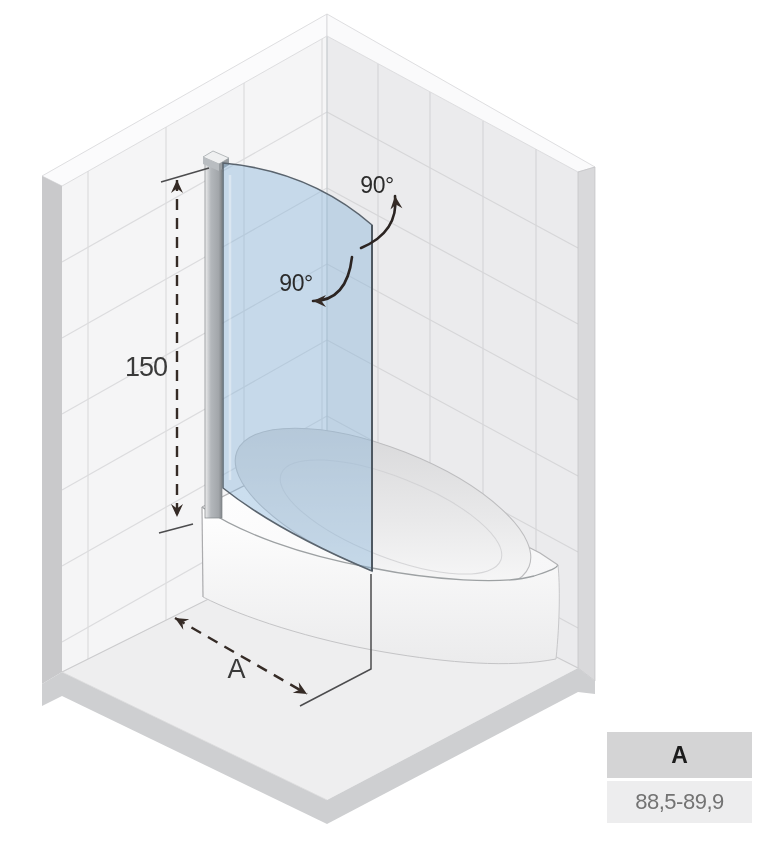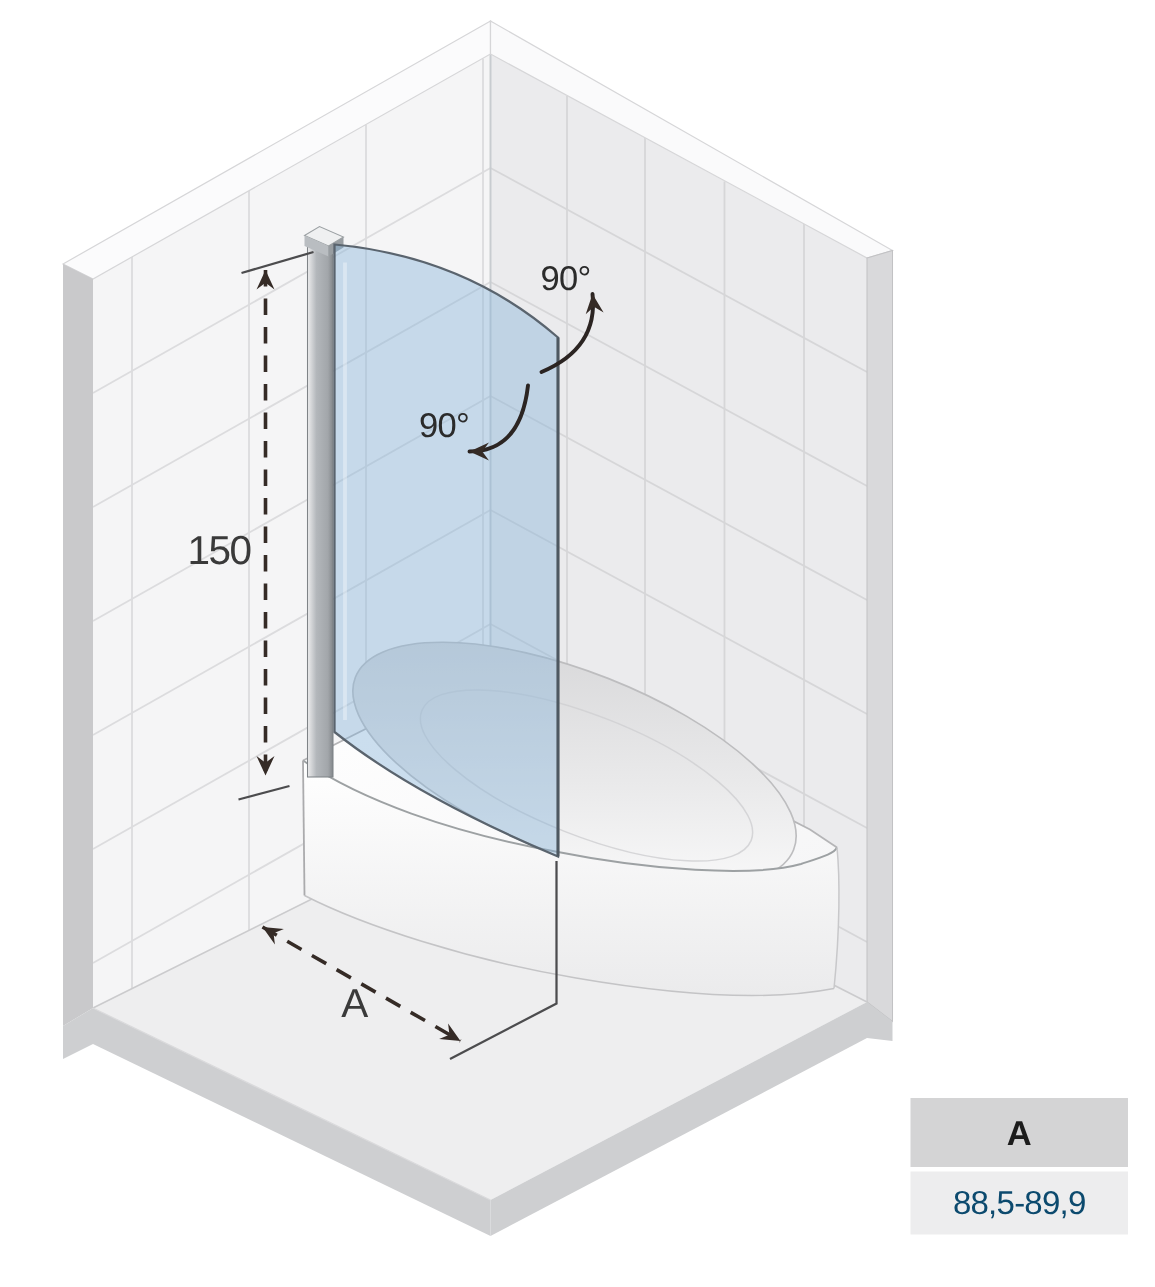--- a/index.html
+++ b/index.html
@@ -5,21 +5,21 @@
   html,body{margin:0;padding:0;background:#ffffff;}
   .stage{position:relative;width:770px;height:858px;background:#ffffff;overflow:hidden;
          font-family:"Liberation Sans", sans-serif;}
   .scene{position:absolute;left:0;top:0;}
   svg text{font-family:"Liberation Sans", sans-serif;}
   .dim-label{fill:#3a3a3a;letter-spacing:-1px;}
   .angle-label{fill:#2b2b2b;letter-spacing:-0.5px;}
   .spec-table{position:absolute;left:607px;top:732px;width:145px;text-align:center;}
   .spec-header{height:46px;line-height:46px;font-size:23px;font-weight:bold;color:#1c1c1c;}
   .spec-gap{height:3px;background:#ffffff;}
-  .spec-value{height:42px;line-height:42px;font-size:22px;color:#0c4a6e;letter-spacing:-0.5px;}
+  .spec-value{height:42px;line-height:42px;font-size:22px;color:#737373;letter-spacing:-0.5px;}
 </style>
 </head>
 <body>
 
 <div class="stage">
 
 <svg class="scene" width="770" height="858" viewBox="0 0 770 858">
   <defs>
     <marker id="arr" viewBox="-14 -7 15 14" refX="0" refY="0" markerWidth="15" markerHeight="14" orient="auto-start-reverse" markerUnits="userSpaceOnUse">
       <path d="M0,0 L-13,6 L-8.5,0 L-13,-6 Z" fill="#352b26"></path>

